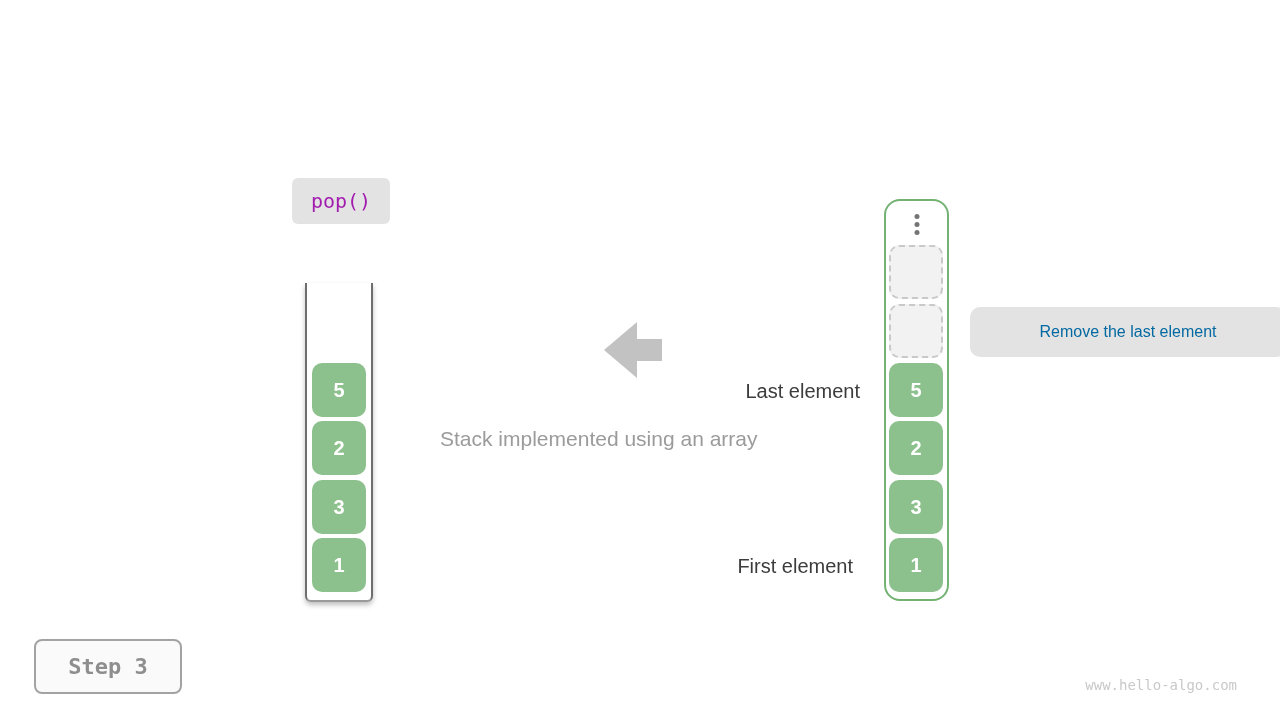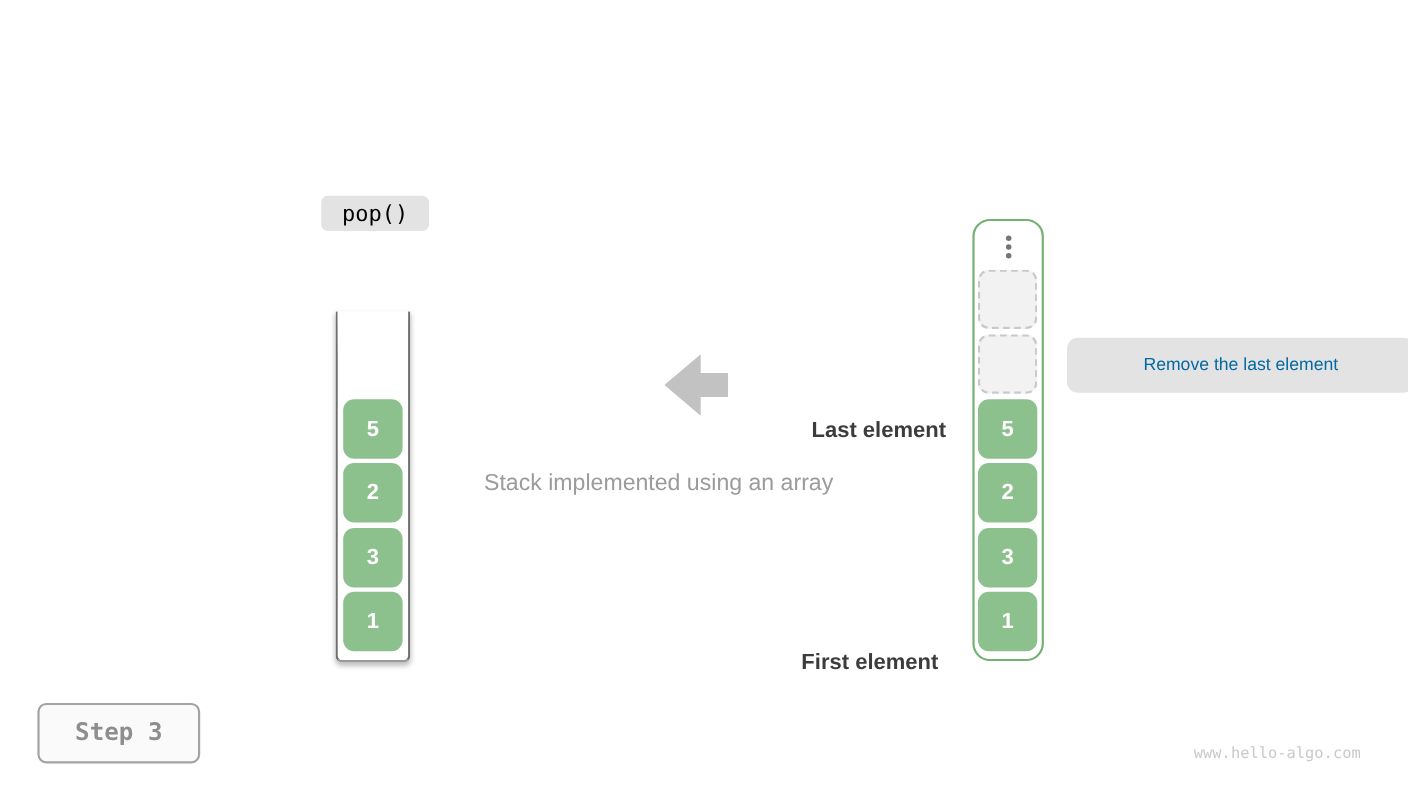--- a/index.html
+++ b/index.html
@@ -4,24 +4,24 @@
 <style>
   html,body{margin:0;padding:0;background:#ffffff;}
   #canvas{
     position:relative;width:1280px;height:720px;background:#ffffff;
     font-family:"Liberation Sans",sans-serif;overflow:hidden;
   }
   .mono{font-family:"DejaVu Sans Mono",monospace;}
 
   
   .pop-badge{
-    position:absolute;left:292px;top:178px;width:98px;height:32px;
+    position:absolute;left:292px;top:178px;width:98px;height:46px;
     background:#e3e3e3;border-radius:6px;
     display:flex;align-items:center;justify-content:center;
-    font-size:20px;color:#000000;
+    font-size:20px;color:#a21caf;
   }
 
   
   .stack-container{
     position:absolute;left:305px;top:283px;width:68px;height:319px;
     border-left:2px solid #6e6e6e;border-right:2px solid #6e6e6e;
     border-bottom:2px solid #9a9a9a;border-radius:0 0 6px 6px;
     box-shadow:0 3px 5px rgba(0,0,0,0.25);
     box-sizing:border-box;background:#ffffff;
   }
@@ -46,24 +46,24 @@
   .dots{
     position:absolute;left:50%;transform:translateX(-50%);top:13px;
     display:flex;flex-direction:column;align-items:center;gap:3px;
   }
   .dots i{width:5px;height:5px;border-radius:50%;background:#757575;display:block;}
 
   
   .arrow{position:absolute;left:604px;top:322px;width:58px;height:56px;}
 
   .label-bold{
-    position:absolute;font-size:20px;font-weight:bold;color:#3c3c3c;white-space:nowrap;
+    position:absolute;font-size:20px;font-weight:normal;color:#3c3c3c;white-space:nowrap;
   }
   .label-last{right:420px;top:380px;}
-  .label-first{right:427px;top:555px;margin-top:36px;}
+  .label-first{right:427px;top:555px;}
 
   .caption{
     position:absolute;left:440px;top:427px;width:400px;text-align:left;
     font-size:21px;color:#9b9b9b;white-space:nowrap;
   }
 
   .tooltip-badge{
     position:absolute;left:970px;top:307px;width:316px;height:50px;
     background:#e3e3e3;border-radius:10px;
     display:flex;align-items:center;justify-content:center;

